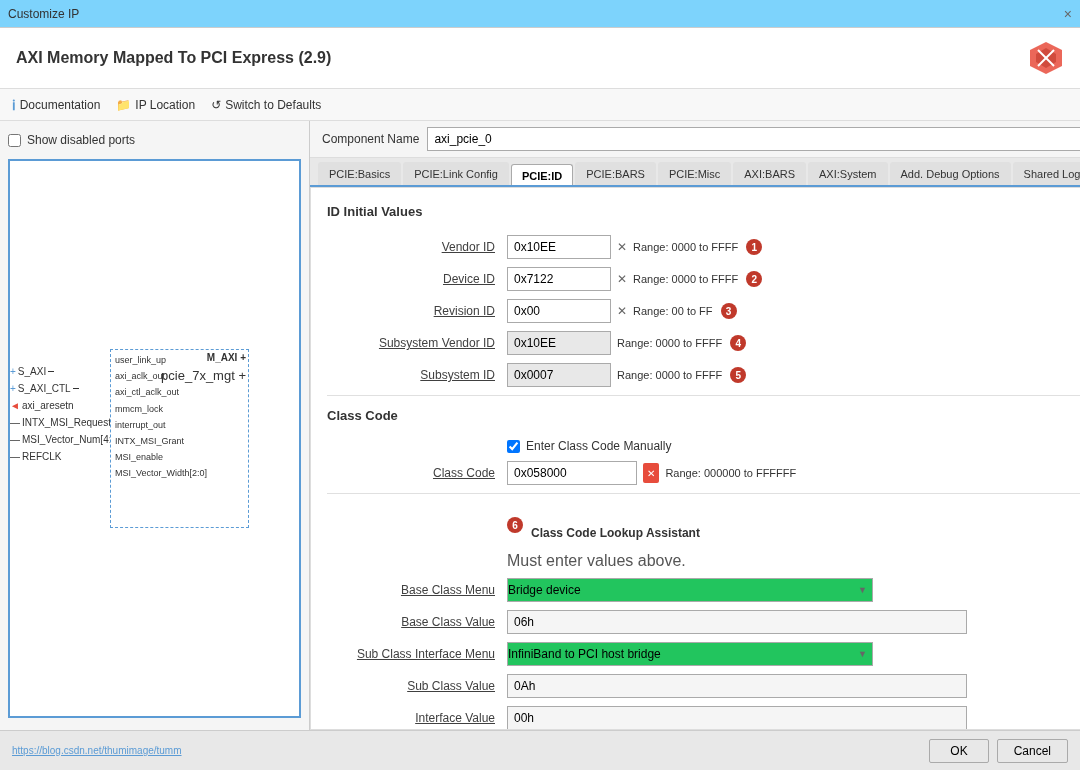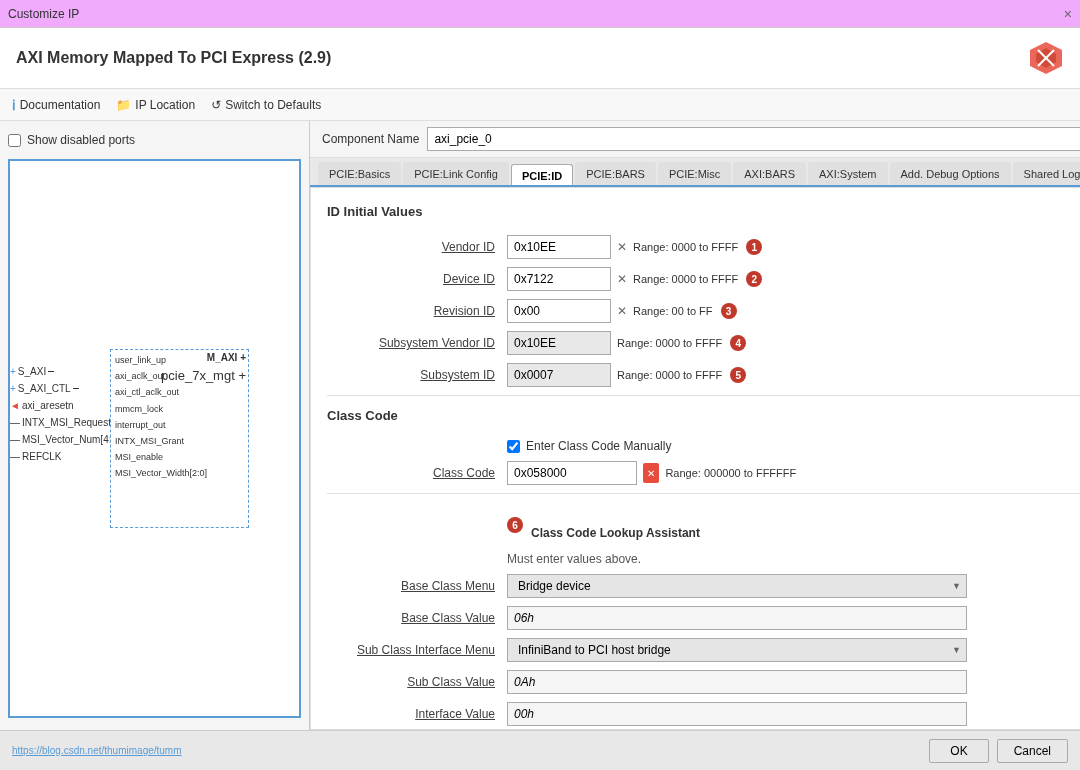--- a/index.html
+++ b/index.html
@@ -1,19 +1,19 @@
 <!DOCTYPE html>
 <html><head>
   <meta charset="utf-8">
   <style>
     * { box-sizing: border-box; margin: 0; padding: 0; }
     body { font-family: Arial, sans-serif; font-size: 12px; background: #f0f0f0; color: #333; width: 1080px; height: 770px; overflow: hidden; }
     
     
-    .title-bar { background: #f0abfc; border-bottom: 1px solid #ccc; padding: 4px 8px; display: flex; align-items: center; justify-content: space-between; height: 28px; }
+    .title-bar { background: #7dd3fc; border-bottom: 1px solid #ccc; padding: 4px 8px; display: flex; align-items: center; justify-content: space-between; height: 28px; }
     .title-bar-text { font-size: 12px; font-weight: normal; }
     .title-bar-close { cursor: pointer; font-size: 14px; color: #666; background: none; border: none; }
     
     
     .main-container { display: flex; flex-direction: column; height: 742px; background: #f5f5f5; }
     
     
     .app-header { background: #fff; padding: 12px 16px; border-bottom: 1px solid #ddd; display: flex; align-items: center; justify-content: space-between; }
     .app-title { font-size: 16px; font-weight: bold; color: #333; }
     
@@ -57,24 +57,24 @@
     .form-input-x { background: none; border: none; cursor: pointer; font-size: 12px; color: #666; }
     .range-text { font-size: 11px; color: #333; }
     .badge { display: inline-flex; align-items: center; justify-content: center; width: 16px; height: 16px; border-radius: 50%; background: #c0392b; color: #fff; font-size: 10px; font-weight: bold; margin-left: 2px; }
     
     
     .checkbox-row { display: flex; align-items: center; gap: 6px; margin-bottom: 8px; margin-left: 180px; font-size: 12px; }
     
     
     .lookup-header { font-size: 12px; font-weight: bold; margin-bottom: 4px; margin-top: 20px; }
     
-    .select-input { border: 1px solid #aaa; padding: 2px 10px; font-size: 12px; height: 24px; background: #e5e5e5; width: 460px; cursor: pointer; appearance: none; -webkit-appearance: none; }
+    .select-input { border: 1px solid #aaa; padding: 2px 0; font-size: 12px; height: 24px; background: #22c55e; width: 366px; cursor: pointer; appearance: none; -webkit-appearance: none; }
     .select-wrap { position: relative; display: inline-block; }
     .select-wrap::after { content: '▼'; position: absolute; right: 6px; top: 50%; transform: translateY(-50%); font-size: 9px; color: #666; pointer-events: none; }
-    .value-input { border: 1px solid #aaa; padding: 2px 6px; font-size: 12px; height: 24px; background: #f5f5f5; width: 460px; font-style: italic; }
+    .value-input { border: 1px solid #aaa; padding: 2px 6px; font-size: 12px; height: 24px; background: #f5f5f5; width: 460px; }
     
     .badge-6 { display: inline-flex; align-items: center; justify-content: center; width: 16px; height: 16px; border-radius: 50%; background: #c0392b; color: #fff; font-size: 10px; font-weight: bold; margin-right: 4px; flex-shrink: 0; }
     
     
     .footer { display: flex; align-items: center; justify-content: space-between; padding: 6px 12px; background: #e8e8e8; border-top: 1px solid #ccc; height: 40px; }
     .footer-link { font-size: 10px; color: #5b9bd5; text-decoration: underline; cursor: pointer; }
     .footer-buttons { display: flex; gap: 8px; }
     .btn-ok { background: #e8e8e8; border: 1px solid #aaa; padding: 4px 20px; font-size: 12px; cursor: pointer; border-radius: 2px; }
     .btn-cancel { background: #e8e8e8; border: 1px solid #aaa; padding: 4px 16px; font-size: 12px; cursor: pointer; border-radius: 2px; }
     
@@ -251,21 +251,21 @@
         <div class="form-row">
           <span class="form-label"></span>
           <div style="display:flex; align-items:center; gap:4px;">
             <span class="badge-6">6</span>
             <span class="lookup-header">Class Code Lookup Assistant</span>
           </div>
         </div>
 
         <div class="form-row">
           <span class="form-label"></span>
-          <span style="font-size:12px; color:#555;">Must enter values above.</span>
+          <span style="font-size:16px; color:#555;">Must enter values above.</span>
         </div>
 
         <div class="form-row">
           <span class="form-label">Base Class Menu</span>
           <div class="select-wrap">
             <select class="select-input">
               <option>Bridge device</option>
             </select>
           </div>
         </div>

